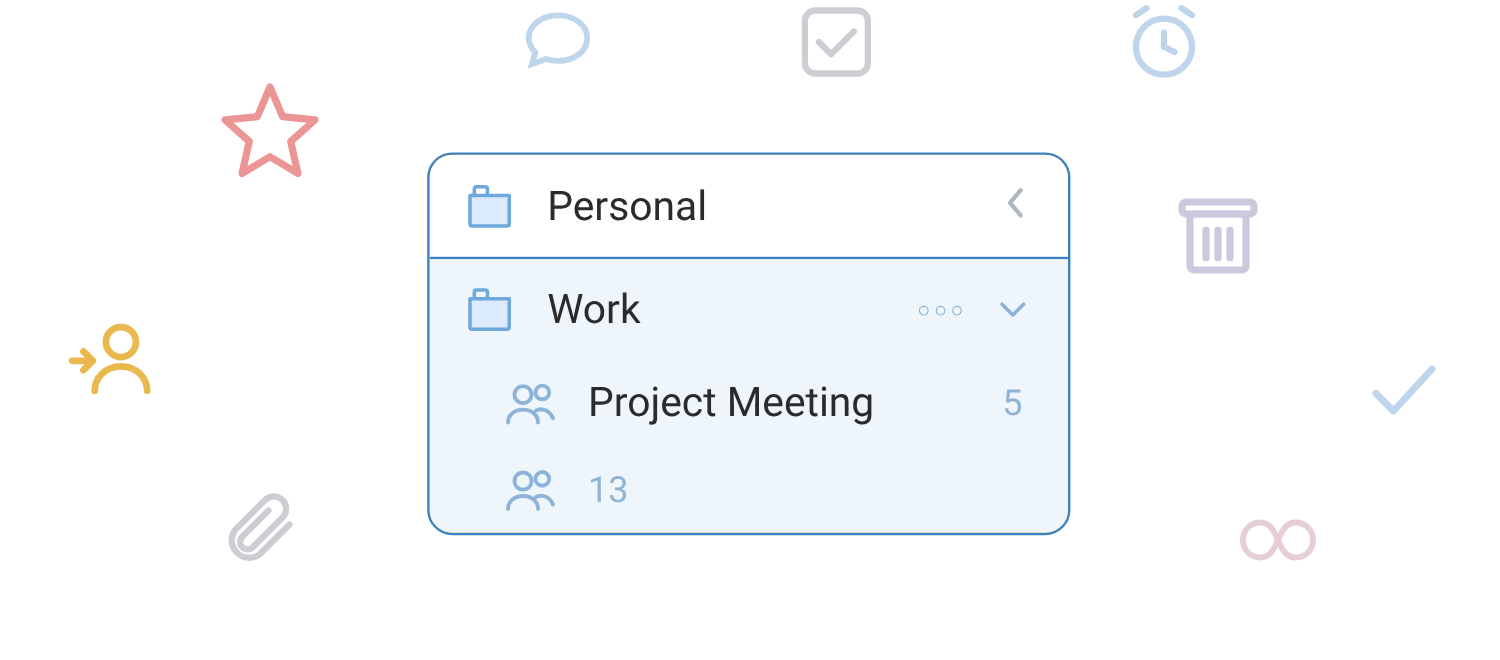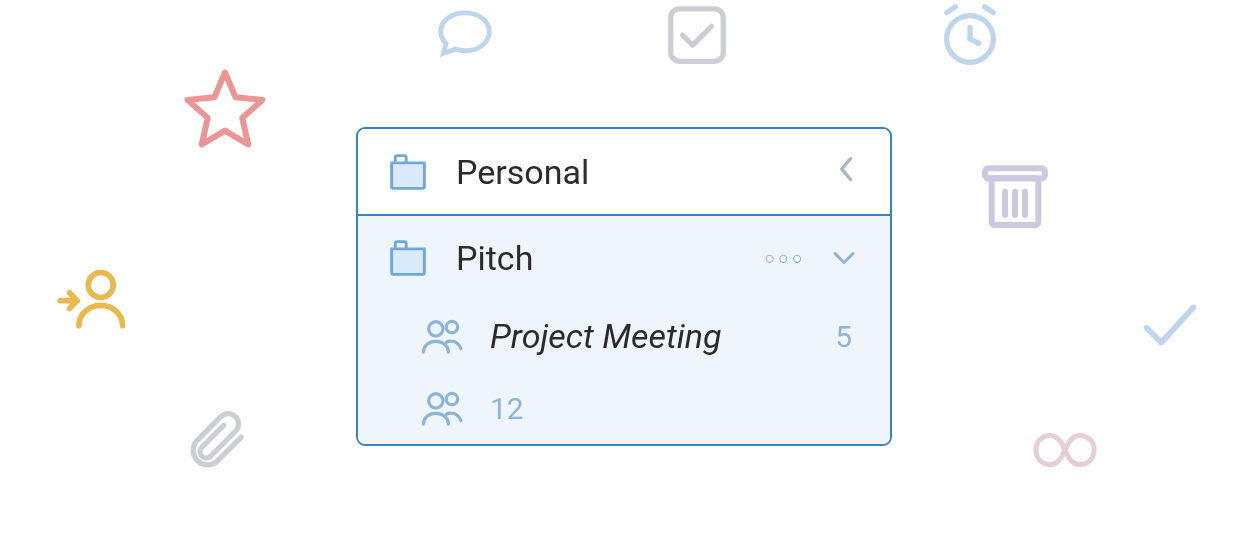--- a/index.html
+++ b/index.html
@@ -19,21 +19,21 @@
     opacity: 0.9;
   }
 
   
   .panel {
     position: absolute;
     left: 356px;
     top: 127px;
     width: 536px;
     border: 2px solid #3b82c4;
-    border-radius: 9px;
+    border-radius: 21px;
     background: #fde047;
     overflow: hidden;
   }
 
   .row {
     display: flex;
     align-items: center;
     padding: 22px 28px;
     font-size: 34px;
     color: #2b2b2b;
@@ -87,21 +87,20 @@
 
   .sub-row .people-icon {
     flex: 0 0 auto;
     width: 50px;
     height: 40px;
     margin-right: 22px;
   }
 
   .sub-row .label {
     flex: 1 1 auto;
-    font-style: italic;
   }
 
   .sub-row .count {
     flex: 0 0 auto;
     color: #8fb4d6;
     font-size: 30px;
     padding-right: 10px;
   }
 
 </style>
@@ -192,21 +191,21 @@
   </div>
 
   <div class="expanded-section">
     <div class="row">
       <span class="folder-icon">
         <svg width="44" height="40" viewBox="0 0 24 22" fill="#dbeafd" stroke="#6fa8dc" stroke-width="1.6" stroke-linejoin="round">
           <path d="M3 6h18v13a1 1 0 0 1-1 1H4a1 1 0 0 1-1-1V6z"></path>
           <path d="M5 6V3a1 1 0 0 1 1-1h4a1 1 0 0 1 1 1v3" fill="none"></path>
         </svg>
       </span>
-      <span class="label">Pitch</span>
+      <span class="label">Work</span>
       <span class="more-dots">○○○</span>
       <span class="chevron">
         <svg width="24" height="18" viewBox="0 0 16 10" fill="none" stroke="#8db4d8" stroke-width="2" stroke-linecap="round" stroke-linejoin="round">
           <polyline points="2,2 8,8 14,2"></polyline>
         </svg>
       </span>
     </div>
 
     <div class="sub-row">
       <span class="people-icon">
@@ -223,17 +222,17 @@
 
     <div class="sub-row">
       <span class="people-icon">
         <svg width="50" height="40" viewBox="0 0 28 22" fill="none" stroke="#8db4d8" stroke-width="1.8" stroke-linecap="round">
           <circle cx="10" cy="7" r="4"></circle>
           <path d="M3 20c0-3.5 3-6 7-6s7 2.5 7 6"></path>
           <circle cx="19" cy="6" r="3.2"></circle>
           <path d="M16 14.5c2-1.2 6-1 8 3.5"></path>
         </svg>
       </span>
-      <span class="count">12</span>
+      <span class="count">13</span>
     </div>
   </div>
 
 </div>
 
 </body></html>

